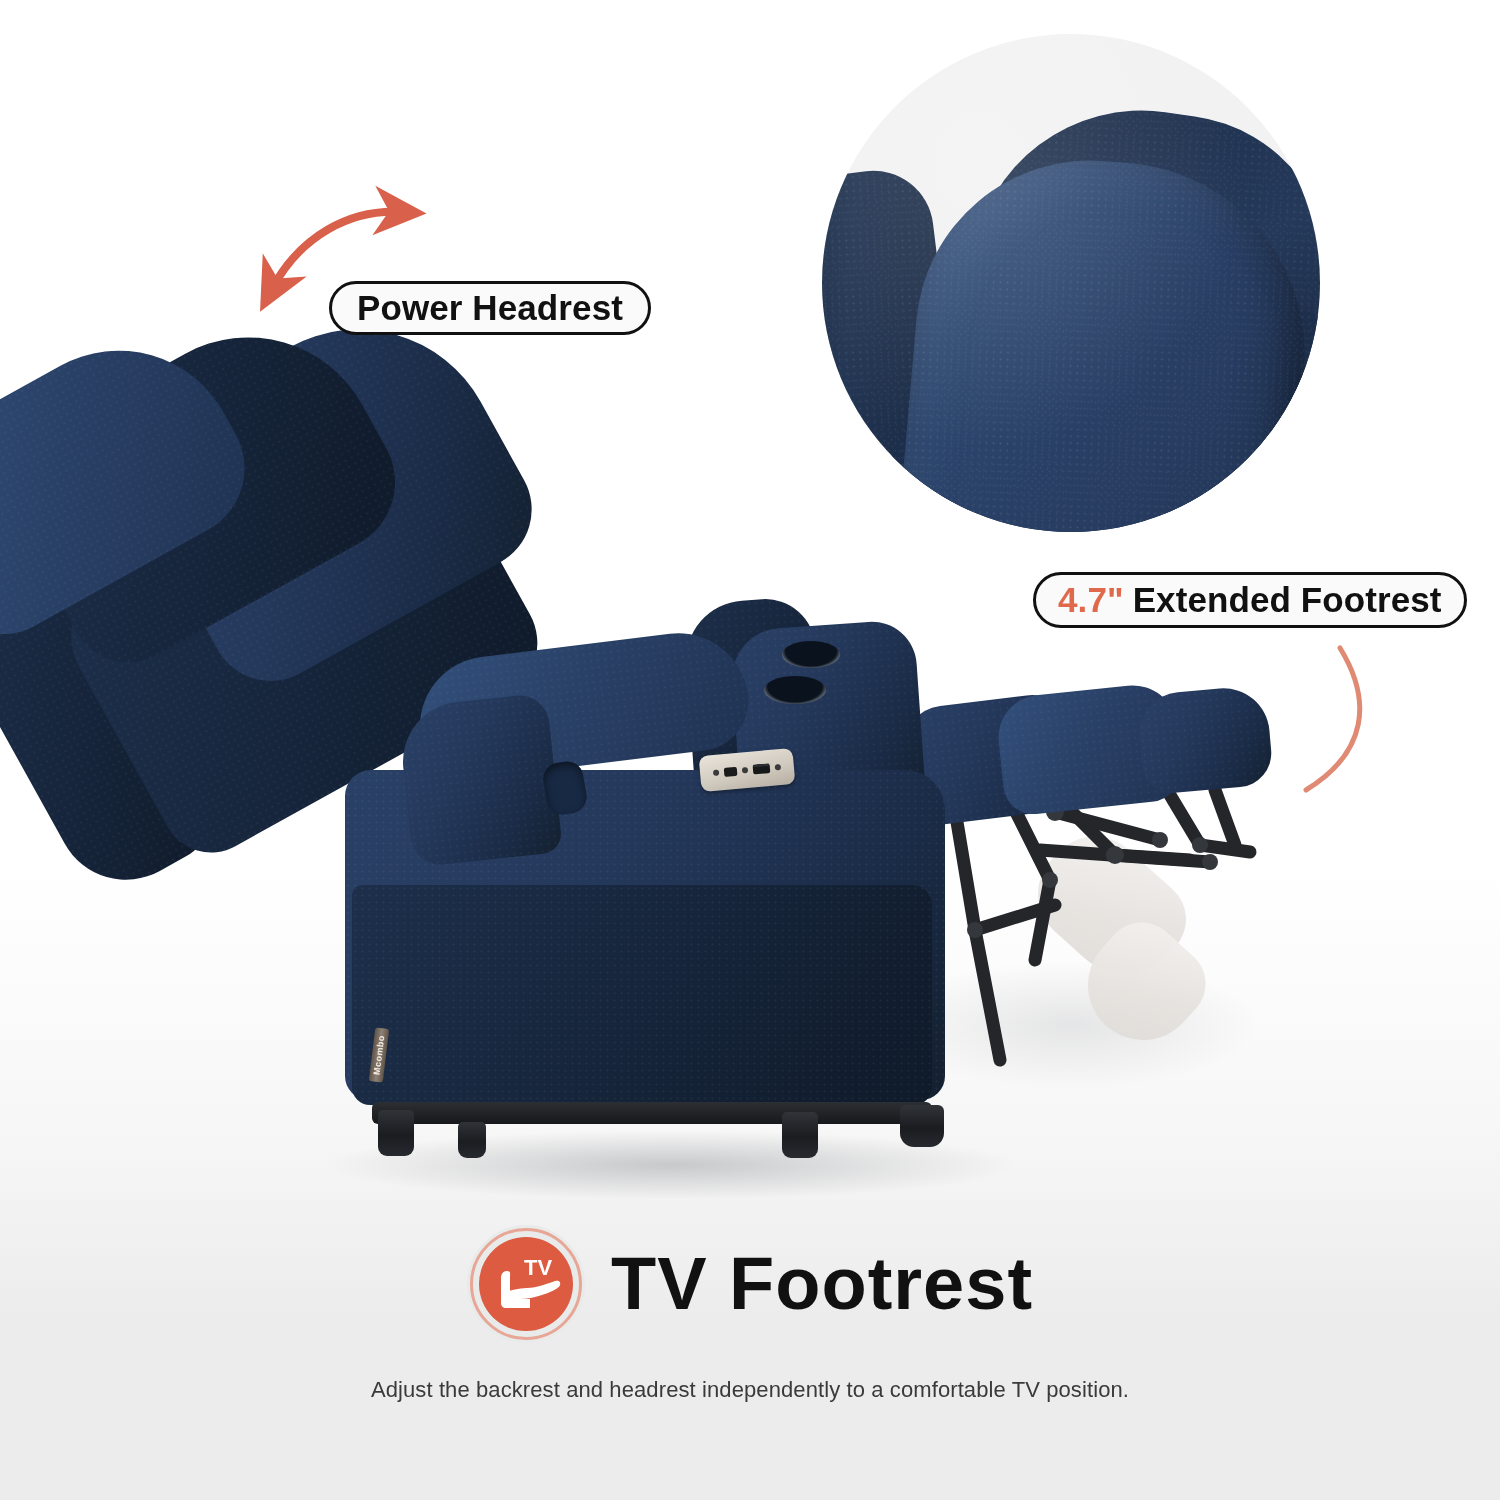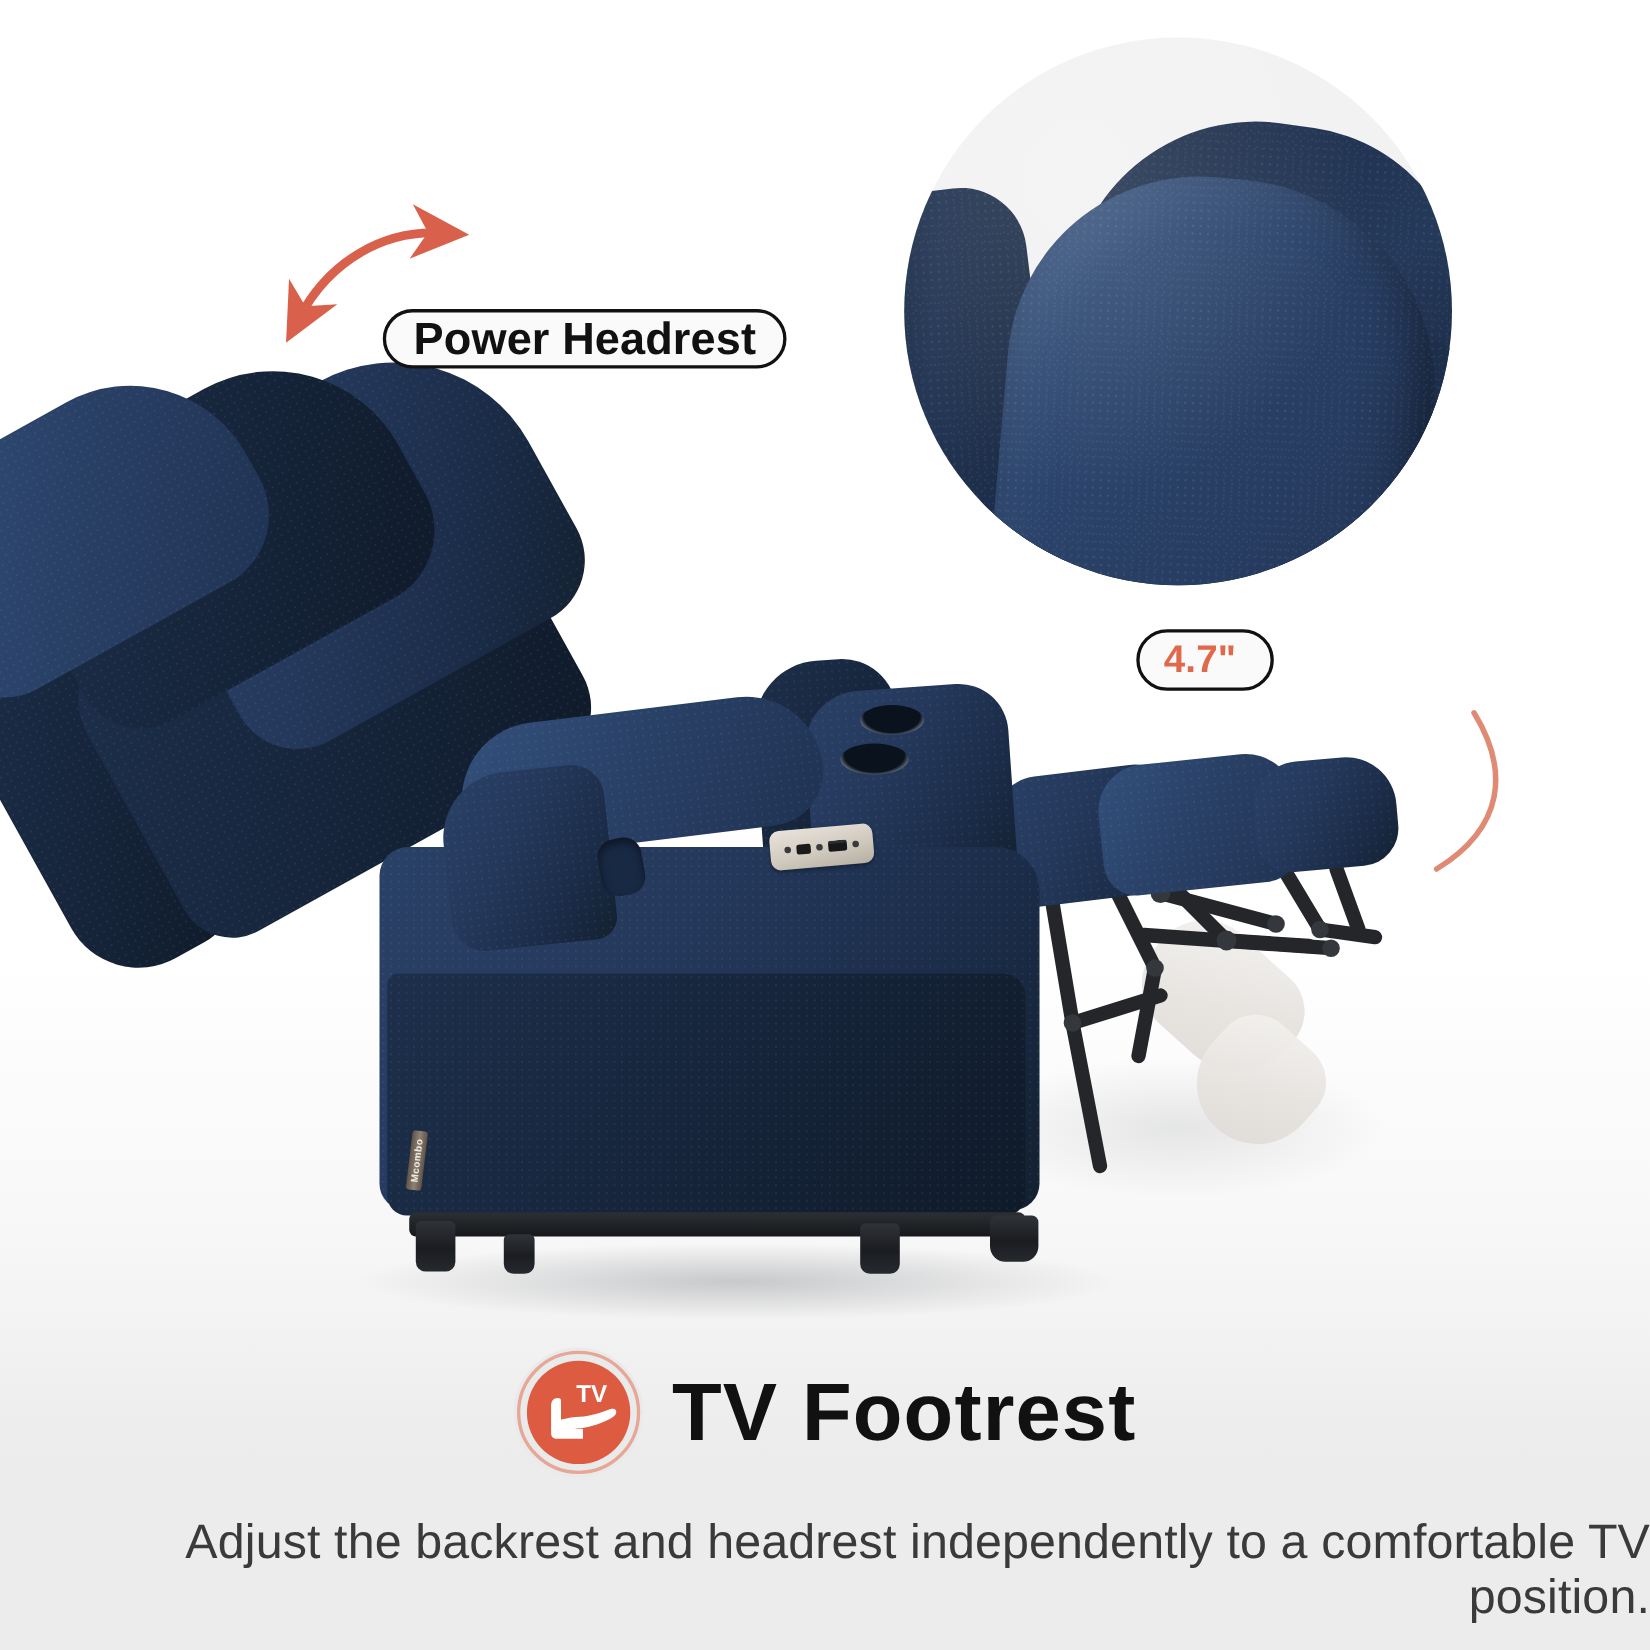--- a/index.html
+++ b/index.html
@@ -72,21 +72,21 @@
     position:absolute;
     display:flex; align-items:center; justify-content:center;
     background:#fafafa;
     border:3px solid #111111;
     border-radius:40px;
     font-weight:bold;
     color:#111111;
     white-space:nowrap;
     letter-spacing:.1px;
   }
-  #pill-headrest{ left:348px; top:281px; height:54px; padding:0 25px; font-size:41px; }
+  #pill-headrest{ left:329px; top:281px; height:54px; padding:0 25px; font-size:35px; }
   #pill-footrest{ left:1033px; top:572px; height:56px; padding:0 22px; font-size:35px; }
   #pill-footrest .accent{ color:#e0694c; margin-right:9px; }
 
   
   .svg-layer{ position:absolute; left:0; top:0; width:1500px; height:1500px; pointer-events:none; }
 
   
   .chair{ position:absolute; left:0; top:0; width:1500px; height:1500px; }
   .part{ position:absolute; }
   .navy{
@@ -244,21 +244,21 @@
   #tv-icon .disc{
     position:absolute; inset:12px; border-radius:50%;
     background:#dd5b41;
   }
   #tv-icon svg{ position:relative; z-index:2; }
   #tv-heading{
     font-size:74px; font-weight:bold; color:#111111;
     letter-spacing:1px; line-height:1;
   }
   #tv-sub{
-    margin-top:34px; font-size:44px; color:#3a3a3a;
+    margin-top:34px; font-size:22px; color:#3a3a3a;
     letter-spacing:.1px; text-align:right;
   }
 </style>
 </head>
 <body>
 
 <div id="stage">
 
   <div class="inset-photo">
     <div class="hr-e navy-d tex"></div>
@@ -362,20 +362,21 @@
       <path d="M1340,648 C1372,700 1368,752 1306,790" stroke="#e08a74" stroke-width="5" fill="none" stroke-linecap="round"></path>
     </g>
   </svg>
 
   <div class="pill" id="pill-headrest">
     <span>Power Headrest</span>
   </div>
 
   <div class="pill" id="pill-footrest">
     <span class="accent">4.7"</span>
+    <span>Extended Footrest</span>
   </div>
 
   <div id="caption-block">
     <div id="tv-row">
 
       <div id="tv-icon">
         <div class="ring"></div>
         <div class="disc"></div>
         <svg width="86" height="86" viewBox="0 0 86 86">
 

